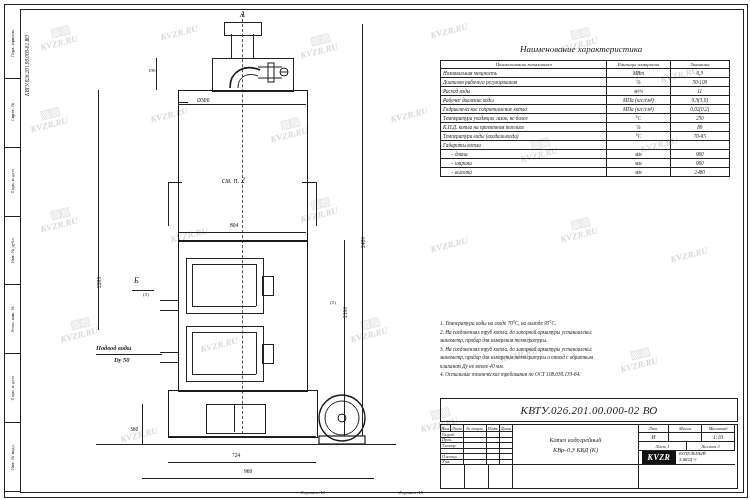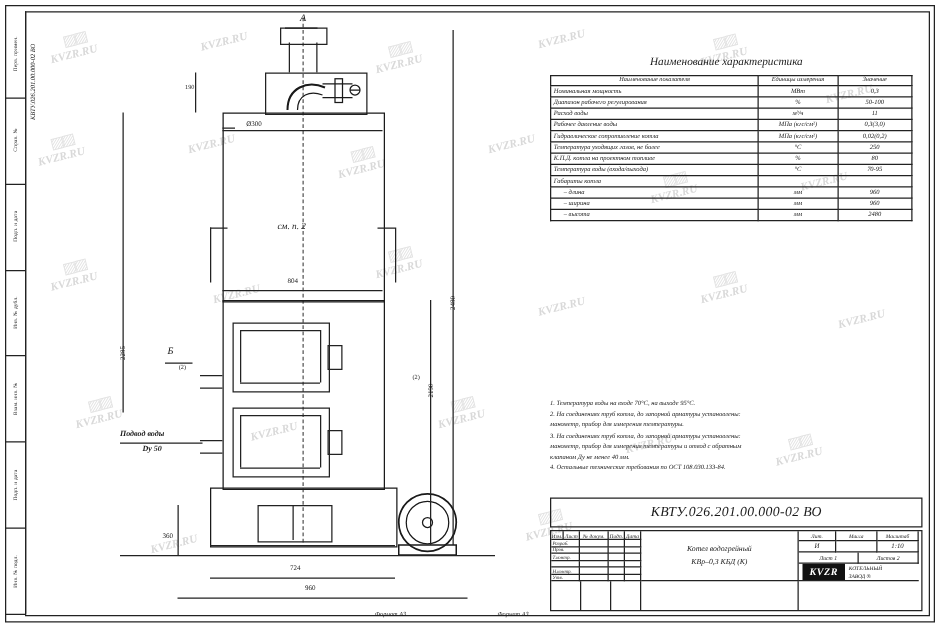--- a/index.html
+++ b/index.html
@@ -381,21 +381,21 @@
         <div>КВр–0,3 КБД (К)</div>
       </div>
       <div class="c" style="left: 198px; top: 0px; width: 30px; height: 8px;">Лит.</div>
       <div class="c" style="left: 228px; top: 0px; width: 33px; height: 8px;">Масса</div>
       <div class="c" style="left: 261px; top: 0px; width: 33px; height: 8px;">Масштаб</div>
       <div class="c" style="left: 198px; top: 8px; width: 30px; height: 9px; font-size: 5.4px;">И</div>
       <div class="c" style="left: 228px; top: 8px; width: 33px; height: 9px; font-size: 5.4px;"></div>
       <div class="c" style="left: 261px; top: 8px; width: 33px; height: 9px; font-size: 5.4px;">1:10</div>
       <div class="c" style="left: 198px; top: 17px; width: 48px; height: 9px; font-size: 4.6px;">Лист  1</div>
       <div class="c" style="left: 246px; top: 17px; width: 48px; height: 9px; font-size: 4.6px;">Листов  2</div>
-      <div style="position: absolute; left: 198px; top: 26px; width: 96px; height: 14px; box-sizing: border-box; border-bottom: 1px solid rgb(34, 34, 34); display: flex; align-items: flex-end; gap: 3px; padding-left: 3px;">
+      <div style="position: absolute; left: 198px; top: 26px; width: 96px; height: 14px; box-sizing: border-box; border-bottom: 1px solid rgb(34, 34, 34); display: flex; align-items: flex-start; gap: 3px; padding-left: 3px;">
         <div class="logo-badge">KVZR</div>
         <div class="logo-txt">
           <div>КОТЕЛЬНЫЙ</div>
           <div>ЗАВОД ®</div>
         </div>
       </div>
       <div class="c" style="left: 0px; top: 40px; width: 24px; height: 23px; border-bottom: none;"></div>
       <div class="c" style="left: 24px; top: 40px; width: 24px; height: 23px; border-bottom: none;"></div>
       <div class="c" style="left: 48px; top: 40px; width: 24px; height: 23px; border-bottom: none;"></div>
       <div class="c" style="left: 72px; top: 40px; width: 126px; height: 23px; border-bottom: none;"></div>

